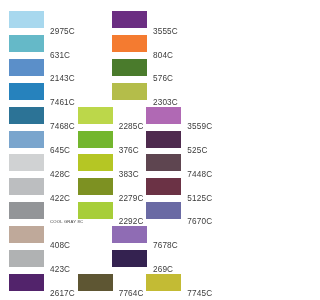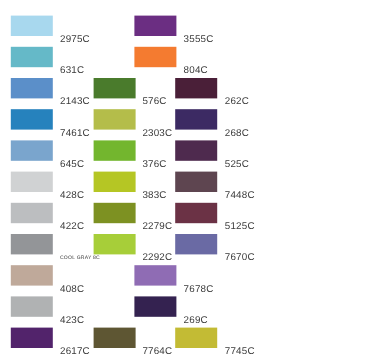--- a/index.html
+++ b/index.html
@@ -82,41 +82,47 @@
 
   <div class="swatch-row">
     <div class="swatch-cell">
       <div class="swatch-chip" style="background-color: rgb(91, 143, 201);"></div>
       <div class="swatch-label">2143C</div>
     </div>
     <div class="swatch-cell">
       <div class="swatch-chip" style="background-color: rgb(74, 123, 44);"></div>
       <div class="swatch-label">576C</div>
     </div>
-    <div class="swatch-cell">
-      <div class="swatch-chip" style="background-color: rgb(74, 31, 56);"></div>
-      <div class="swatch-label">262C</div>
-    </div>
   </div>
 
   <div class="swatch-row">
     <div class="swatch-cell">
       <div class="swatch-chip" style="background-color: rgb(38, 130, 189);"></div>
       <div class="swatch-label">7461C</div>
     </div>
     <div class="swatch-cell">
       <div class="swatch-chip" style="background-color: rgb(180, 189, 74);"></div>
       <div class="swatch-label">2303C</div>
     </div>
-    <div class="swatch-cell">
-      <div class="swatch-chip" style="background-color: rgb(60, 42, 99);"></div>
-      <div class="swatch-label">268C</div>
-    </div>
-  </div>
-
+  </div>
+
+  <div class="swatch-row">
+    <div class="swatch-cell">
+      <div class="swatch-chip" style="background-color: rgb(44, 115, 150);"></div>
+      <div class="swatch-label">7468C</div>
+    </div>
+    <div class="swatch-cell">
+      <div class="swatch-chip" style="background-color: rgb(188, 215, 74);"></div>
+      <div class="swatch-label">2285C</div>
+    </div>
+    <div class="swatch-cell">
+      <div class="swatch-chip" style="background-color: rgb(176, 105, 180);"></div>
+      <div class="swatch-label">3559C</div>
+    </div>
+  </div>
 
   <div class="swatch-row">
     <div class="swatch-cell">
       <div class="swatch-chip" style="background-color: rgb(122, 165, 205);"></div>
       <div class="swatch-label">645C</div>
     </div>
     <div class="swatch-cell">
       <div class="swatch-chip" style="background-color: rgb(115, 182, 46);"></div>
       <div class="swatch-label">376C</div>
     </div>

